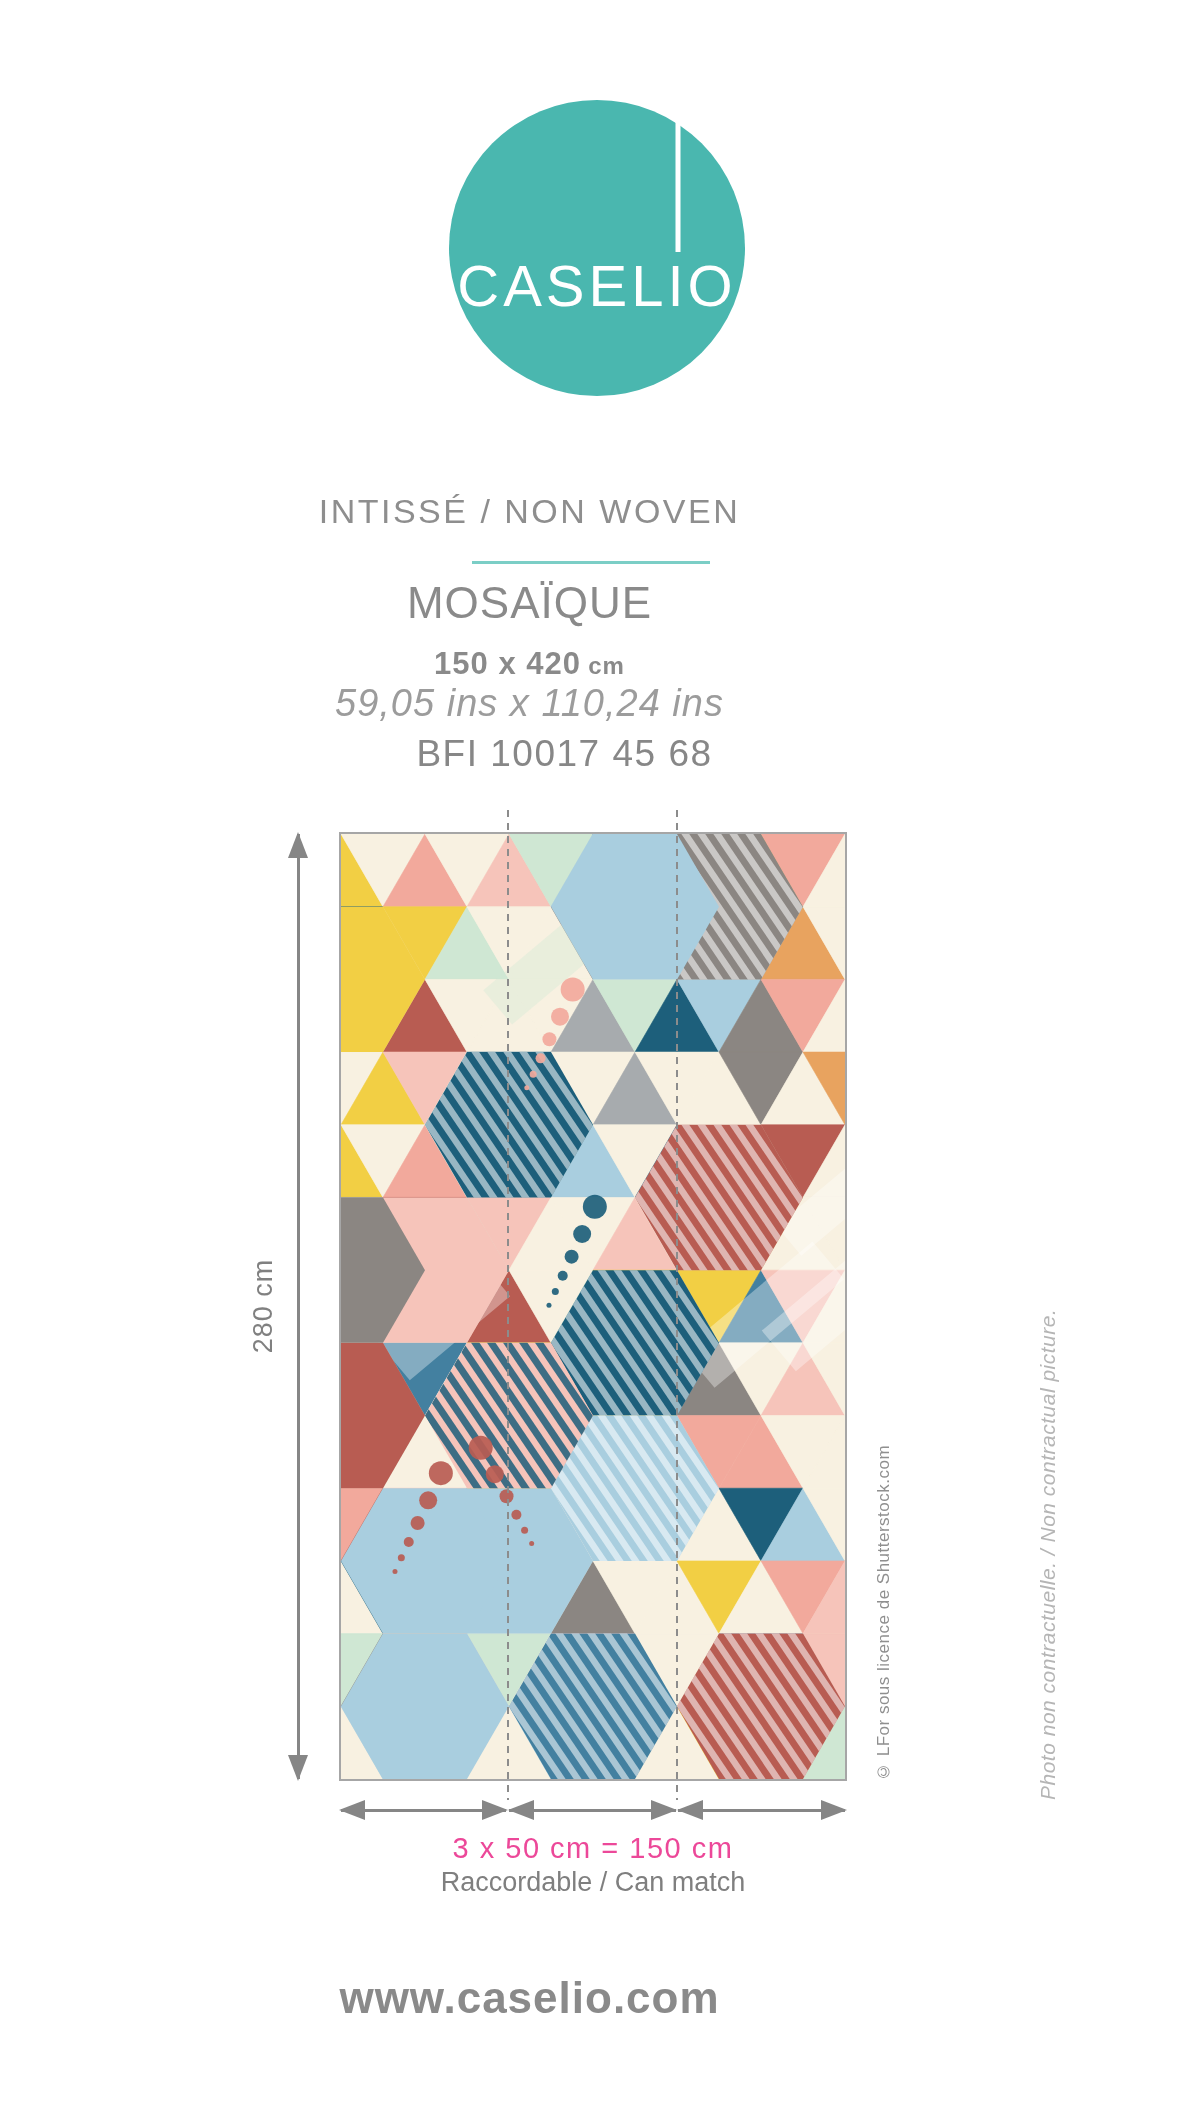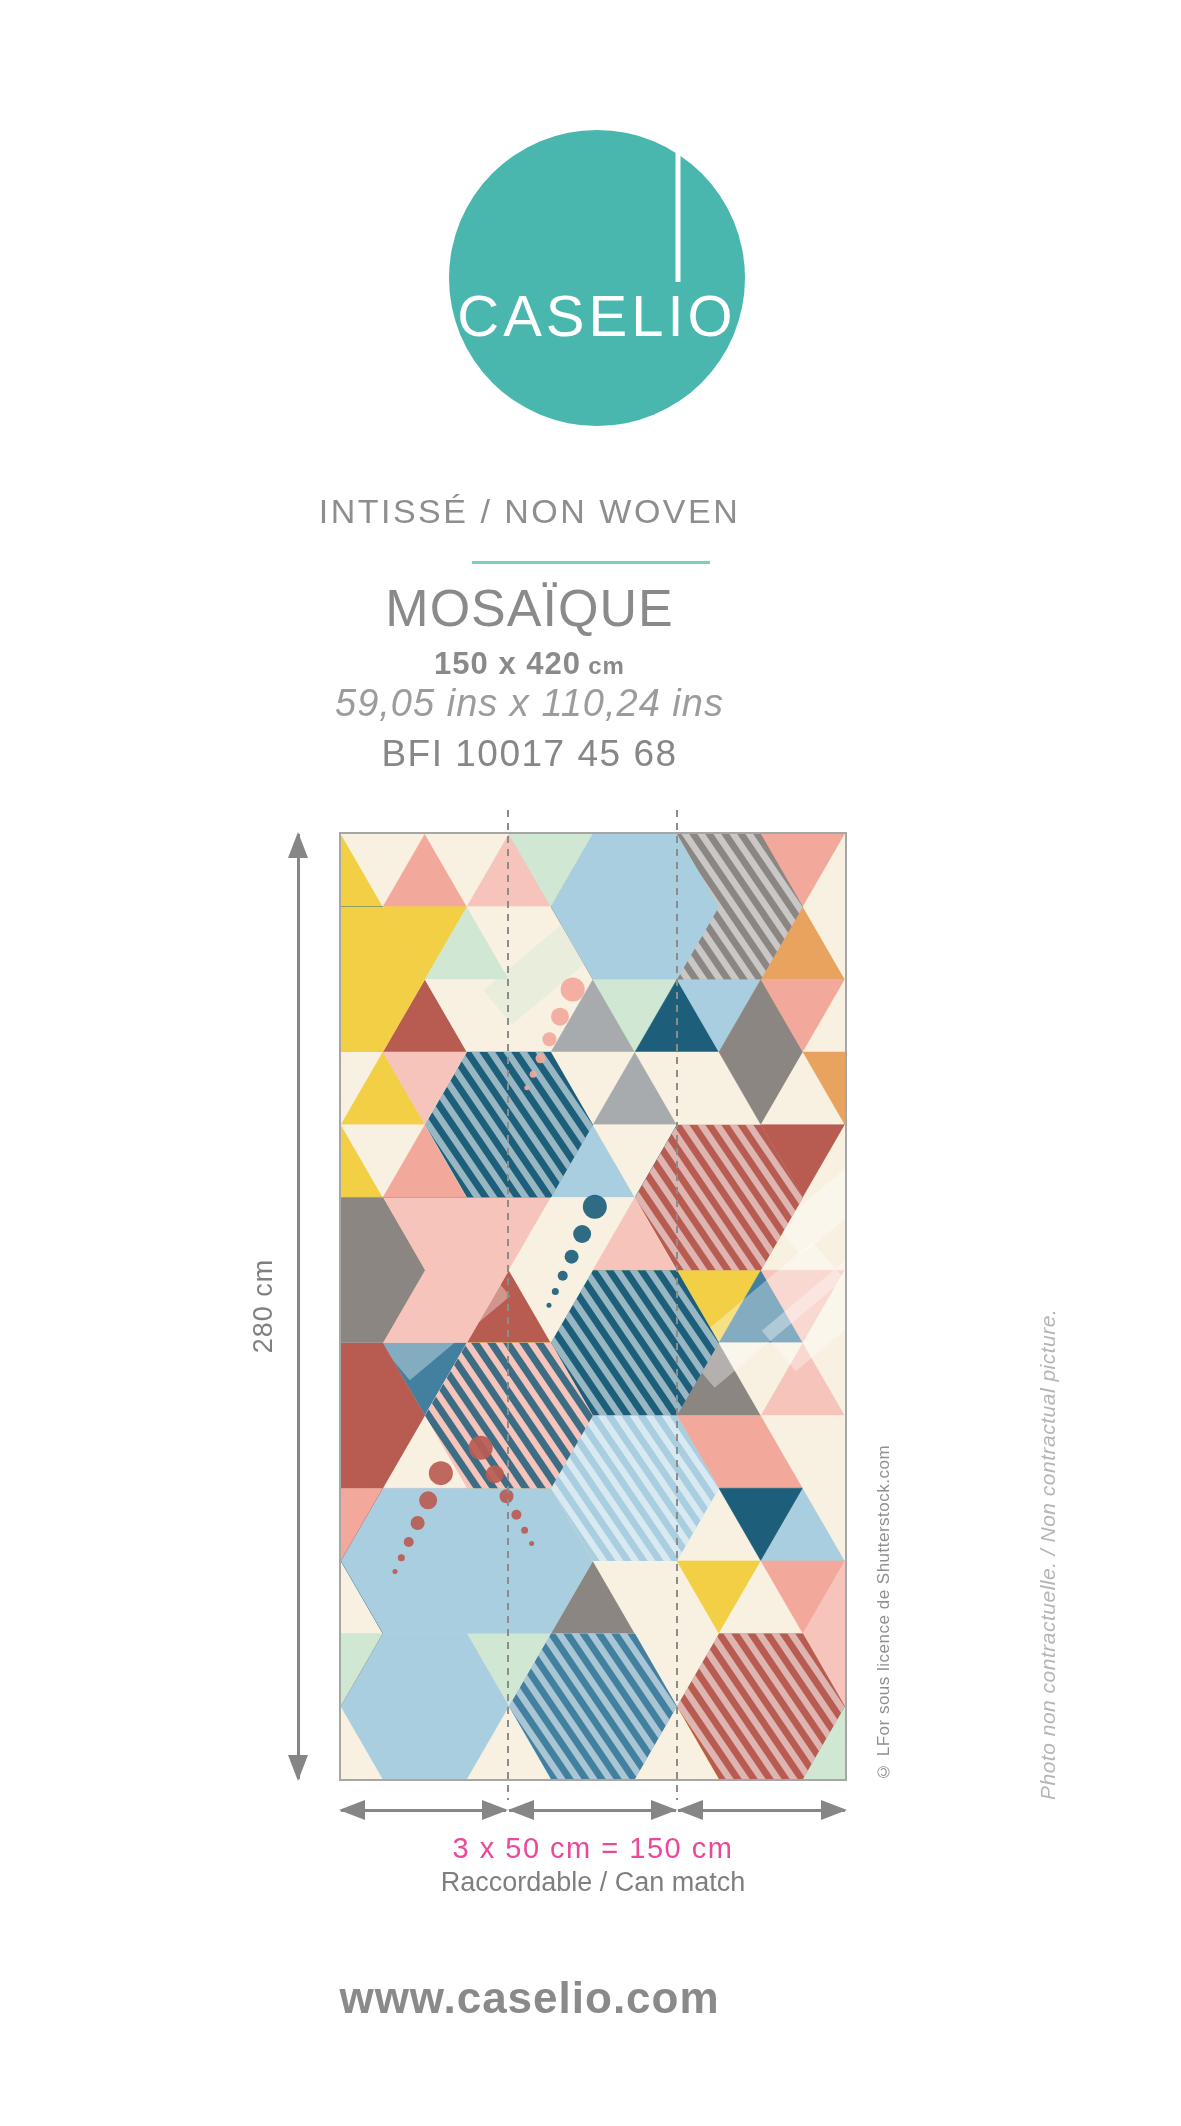--- a/index.html
+++ b/index.html
@@ -2,35 +2,35 @@
 <html><head>
 <meta charset="utf-8">
 <style>
   html,body{margin:0;padding:0;background:#ffffff;}
   .page{position:relative;width:1181px;height:2126px;background:#ffffff;overflow:hidden;
         font-family:"Liberation Sans", sans-serif;}
   .abs{position:absolute;}
   .centered{left:0;width:1059px;text-align:center;}
 
   
-  .logo-circle{left:449px;top:130px;width:296px;height:296px;border-radius:50%;}
+  .logo-circle{left:449px;top:100px;width:296px;height:296px;border-radius:50%;}
   .logo-text{position:absolute;left:0;right:0;top:157px;text-align:center;
              font-size:58px;line-height:1;font-weight:500;letter-spacing:4px;color:#ffffff;}
   .logo-i{position:relative;display:inline-block;}
   .logo-i-bar{position:absolute;left:50%;transform:translateX(-50%);
               bottom:calc(100% + 5px);width:5px;height:136px;background:#ffffff;}
 
   
   .material{top:492px;font-size:34px;letter-spacing:2.5px;color:#8e8e8e;}
   .divider{left:472px;top:561px;width:238px;height:3px;}
-  .title{top:578px;font-size:52px;font-weight:500;letter-spacing:1px;color:#8a8a8a;}
+  .title{top:578px;font-size:44px;font-weight:500;letter-spacing:1px;color:#8a8a8a;}
   .size-cm{top:646px;font-size:31px;font-weight:bold;color:#8a8a8a;letter-spacing:1px;}
   .size-cm .unit{font-size:24px;font-weight:bold;}
   .size-ins{top:682px;font-size:38px;font-style:italic;color:#9c9c9c;letter-spacing:1px;}
-  .reference{top:733px;font-size:37px;font-weight:500;letter-spacing:1.5px;color:#878787;}
+  .reference{top:733px;font-size:37px;font-weight:500;letter-spacing:1.5px;color:#878787;padding-left:35px;}
 
   
   .poster{left:339px;top:832px;width:508px;height:949px;border:2px solid #a6a6a6;
           box-sizing:border-box;}
   .poster svg{display:block;width:100%;height:100%;}
   .seam{width:2px;top:810px;height:990px;z-index:5;
         background-image:repeating-linear-gradient(to bottom,#8c8c8c 0 7px,transparent 7px 13px);}
   .seam1{left:507px;} .seam2{left:676px;}
 
   

